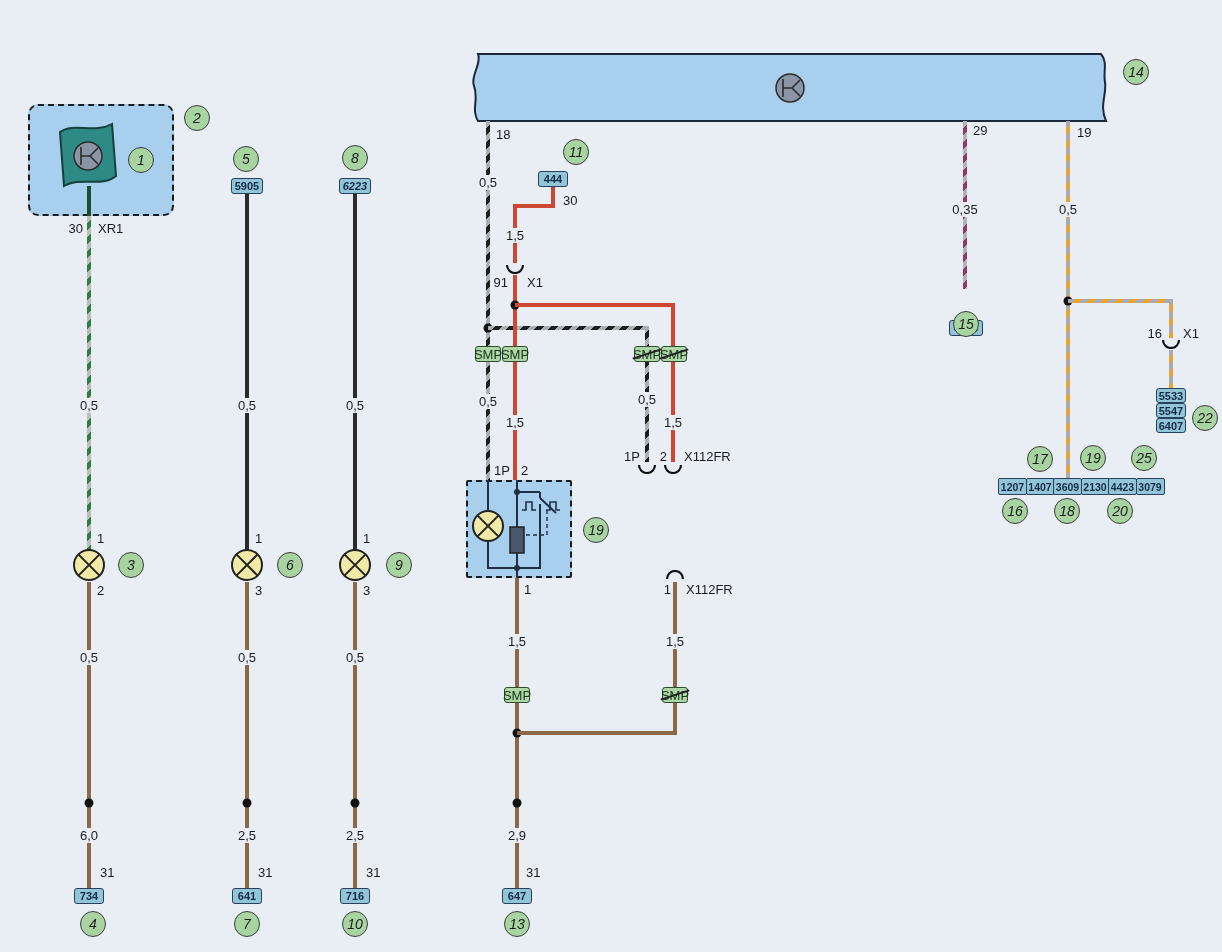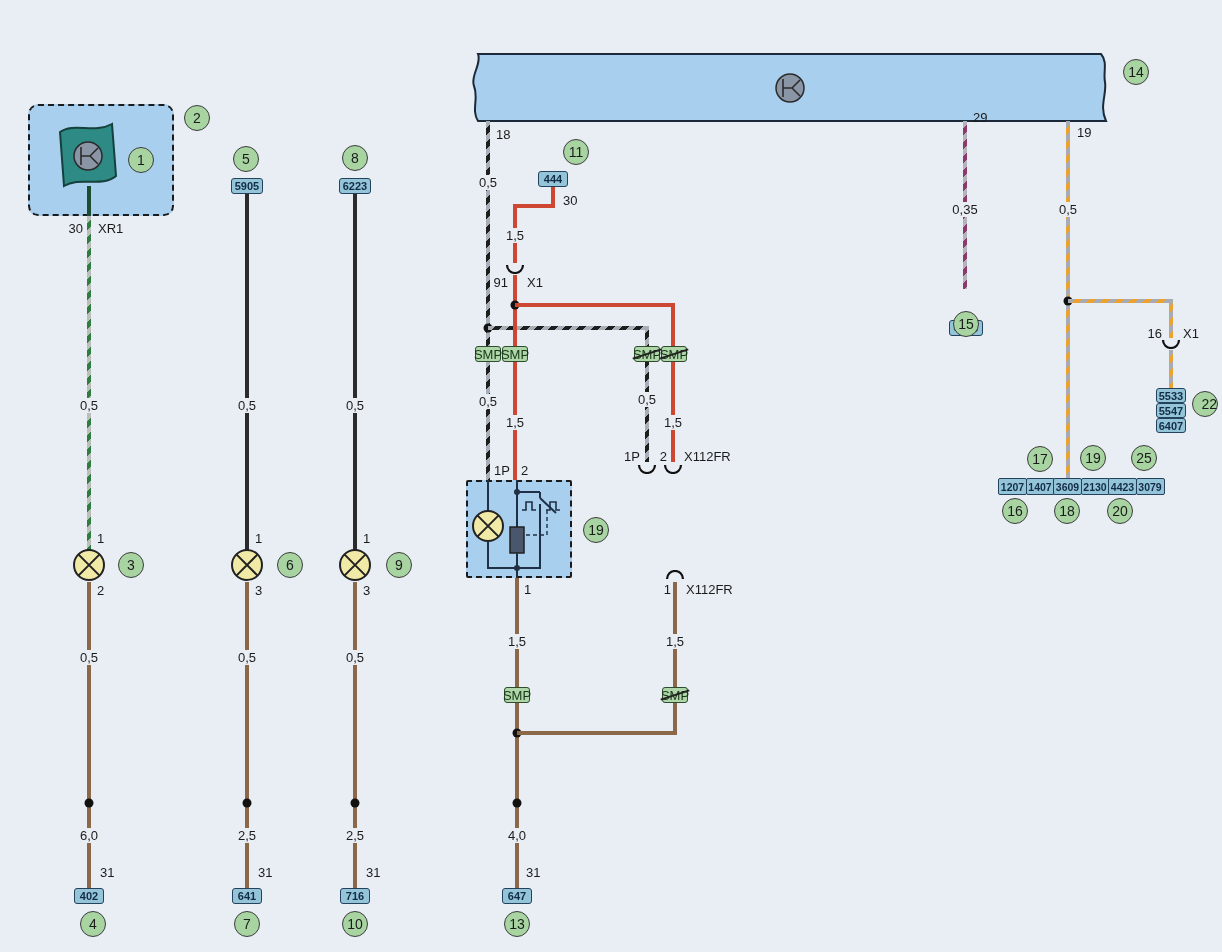--- a/index.html
+++ b/index.html
@@ -15,21 +15,21 @@
   .sblk{background:repeating-linear-gradient(135deg,#a8aeb6 0 5px,#1e1e1e 5px 10px);}
   .spur{background:repeating-linear-gradient(135deg,#b3b3bb 0 5px,#8c3a6a 5px 10px);}
   .sorg{background:repeating-linear-gradient(135deg,#a8abb2 0 5px,#eca22e 5px 10px);}
   .dot{position:absolute;width:9px;height:9px;border-radius:50%;background:#111;transform:translate(-50%,-50%);}
   
   .lbl{position:absolute;font-size:13px;color:#1b1b1b;white-space:nowrap;line-height:1;}
   .onwire{background:#e9edf4;padding:1px 3px;transform:translateX(-50%);}
   .ralign{transform:translateX(-100%);}
   
   .callout{position:absolute;width:26px;height:26px;border-radius:50%;background:#a7d4a1;border:1.5px solid #3d3d3d;
-           display:flex;align-items:center;justify-content:center;font-size:14px;color:#1c1c1c;transform:translate(-50%,-50%);box-sizing:border-box;}
+           display:flex;align-items:center;justify-content:center;font-size:14px;color:#1c1c1c;transform:translate(-50%,-50%);box-sizing:border-box;font-style:italic;}
   
   .pbox{position:absolute;height:16px;background:#93c4d8;border:1.5px solid #24425e;border-radius:3px;color:#132c46;
         font-size:11px;font-weight:bold;display:flex;align-items:center;justify-content:center;transform:translateX(-50%);box-sizing:border-box;}
   
   .smp{position:absolute;width:26px;height:16px;background:#aed6a8;border:1.2px solid #2d4d2d;border-radius:3px;color:#173517;
        font-size:13px;display:flex;align-items:center;justify-content:center;transform:translateX(-50%);box-sizing:border-box;}
   .smp.struck::after{content:"";position:absolute;left:-3px;right:-3px;top:46%;height:2px;background:#222;transform:rotate(-18deg);}
   
   .dashbox{position:absolute;background:#a9cfee;border:2.5px dashed #1b1b1b;border-radius:10px;box-sizing:border-box;}
   .strip{position:absolute;display:flex;}
@@ -81,21 +81,21 @@
   <div class="callout" style="left:131px;top:565px;">
       <span>3</span>
     </div>
   <span class="lbl" style="left:97px;top:584px;"><span>2</span></span>
   <div class="wv brn" style="left:87px;top:582px;height:306px;"></div>
   <span class="lbl onwire" style="left:89px;top:650px;"><span>0,5</span></span>
   <div class="dot" style="left:89px;top:803px;"></div>
   <span class="lbl onwire" style="left:89px;top:828px;"><span>6,0</span></span>
   <span class="lbl" style="left:100px;top:866px;"><span>31</span></span>
   <div class="pbox" style="left:89px;top:888px;width:30px;">
-      <span>402</span>
+      <span>734</span>
     </div>
   <div class="callout" style="left:93px;top:924px;">
       <span>4</span>
     </div>
 
   <div class="callout" style="left:246px;top:159px;">
       <span>5</span>
     </div>
   <div class="pbox" style="left:247px;top:178px;width:32px;">
       <span>5905</span>
@@ -119,21 +119,21 @@
   <div class="pbox" style="left:247px;top:888px;width:30px;">
       <span>641</span>
     </div>
   <div class="callout" style="left:247px;top:924px;">
       <span>7</span>
     </div>
 
   <div class="callout" style="left:355px;top:158px;">
       <span>8</span>
     </div>
-  <div class="pbox" style="left:355px;top:178px;width:32px;">
+  <div class="pbox" style="left:355px;top:178px;width:32px;font-style:italic;">
       <span>6223</span>
     </div>
   <div class="wv blk" style="left:353px;top:194px;height:356px;"></div>
   <span class="lbl onwire" style="left:355px;top:398px;"><span>0,5</span></span>
   <span class="lbl" style="left:363px;top:532px;"><span>1</span></span>
   <svg class="lampicon" style="left:338px;top:548px;" width="34" height="34">
     <circle cx="17" cy="17" r="15" fill="#f1e9a6" stroke="#222" stroke-width="2"></circle>
     <path d="M6.4,6.4 L27.6,27.6 M27.6,6.4 L6.4,27.6" stroke="#222" stroke-width="2"></path>
   </svg>
   <div class="callout" style="left:399px;top:565px;">
@@ -231,42 +231,42 @@
   <span class="lbl" style="left:524px;top:583px;"><span>1</span></span>
 
   <div class="wv brn" style="left:515px;top:578px;height:310px;"></div>
   <span class="lbl onwire" style="left:517px;top:634px;"><span>1,5</span></span>
   <div class="smp" style="left:517px;top:687px;">
       <span>SMP</span>
     </div>
   <div class="dot" style="left:517px;top:733px;"></div>
   <div class="wh brn" style="left:517px;top:731px;width:160px;"></div>
   <div class="dot" style="left:517px;top:803px;"></div>
-  <span class="lbl onwire" style="left:517px;top:828px;"><span>4,0</span></span>
+  <span class="lbl onwire" style="left:517px;top:828px;"><span>2,9</span></span>
   <span class="lbl" style="left:526px;top:866px;"><span>31</span></span>
   <div class="pbox" style="left:517px;top:888px;width:30px;">
       <span>647</span>
     </div>
   <div class="callout" style="left:517px;top:924px;">
       <span>13</span>
     </div>
 
   <svg class="arc" style="left:665px;top:570px;" width="20" height="11">
     <path d="M2,9 A8,8 0 0 1 18,9" stroke="#111" stroke-width="2.2" fill="none"></path>
   </svg>
   <span class="lbl ralign" style="left:671px;top:583px;"><span>1</span></span>
   <span class="lbl" style="left:686px;top:583px;"><span>X112FR</span></span>
   <div class="wv brn" style="left:673px;top:582px;height:151px;"></div>
   <span class="lbl onwire" style="left:675px;top:634px;"><span>1,5</span></span>
   <div class="smp struck" style="left:675px;top:687px;">
       <span>SMP</span>
     </div>
 
   <div class="wv spur" style="left:963px;top:121px;height:168px;"></div>
-  <span class="lbl" style="left:973px;top:111px;"><span>29</span></span>
+  <span class="lbl" style="left:973px;top:124px;"><span>29</span></span>
   <span class="lbl onwire" style="left:965px;top:202px;"><span>0,35</span></span>
   <div class="pbox" style="left:966px;top:288px;width:34px;margin-top:32px;">
       <span>4925</span>
     </div>
   <div class="callout" style="left:966px;top:324px;">
       <span>15</span>
     </div>
 
   <div class="wv sorg" style="left:1066px;top:121px;height:357px;"></div>
   <span class="lbl" style="left:1077px;top:126px;"><span>19</span></span>
@@ -282,21 +282,21 @@
   <div class="wv sorg" style="left:1169px;top:350px;height:40px;"></div>
   <div class="pbox" style="left:1171px;top:388px;width:30px;height:15px;">
       <span>5533</span>
     </div>
   <div class="pbox" style="left:1171px;top:403px;width:30px;height:15px;">
       <span>5547</span>
     </div>
   <div class="pbox" style="left:1171px;top:418px;width:30px;height:15px;">
       <span>6407</span>
     </div>
-  <div class="callout" style="left:1205px;top:404px;justify-content:flex-end;">
+  <div class="callout" style="left:1205px;top:418px;">
       <span>22</span>
     </div>
 
   <div class="strip" style="left:998px;top:478px;">
     <div class="scell">
         <span>1207</span>
       </div>
     <div class="scell">
         <span>1407</span>
       </div>

